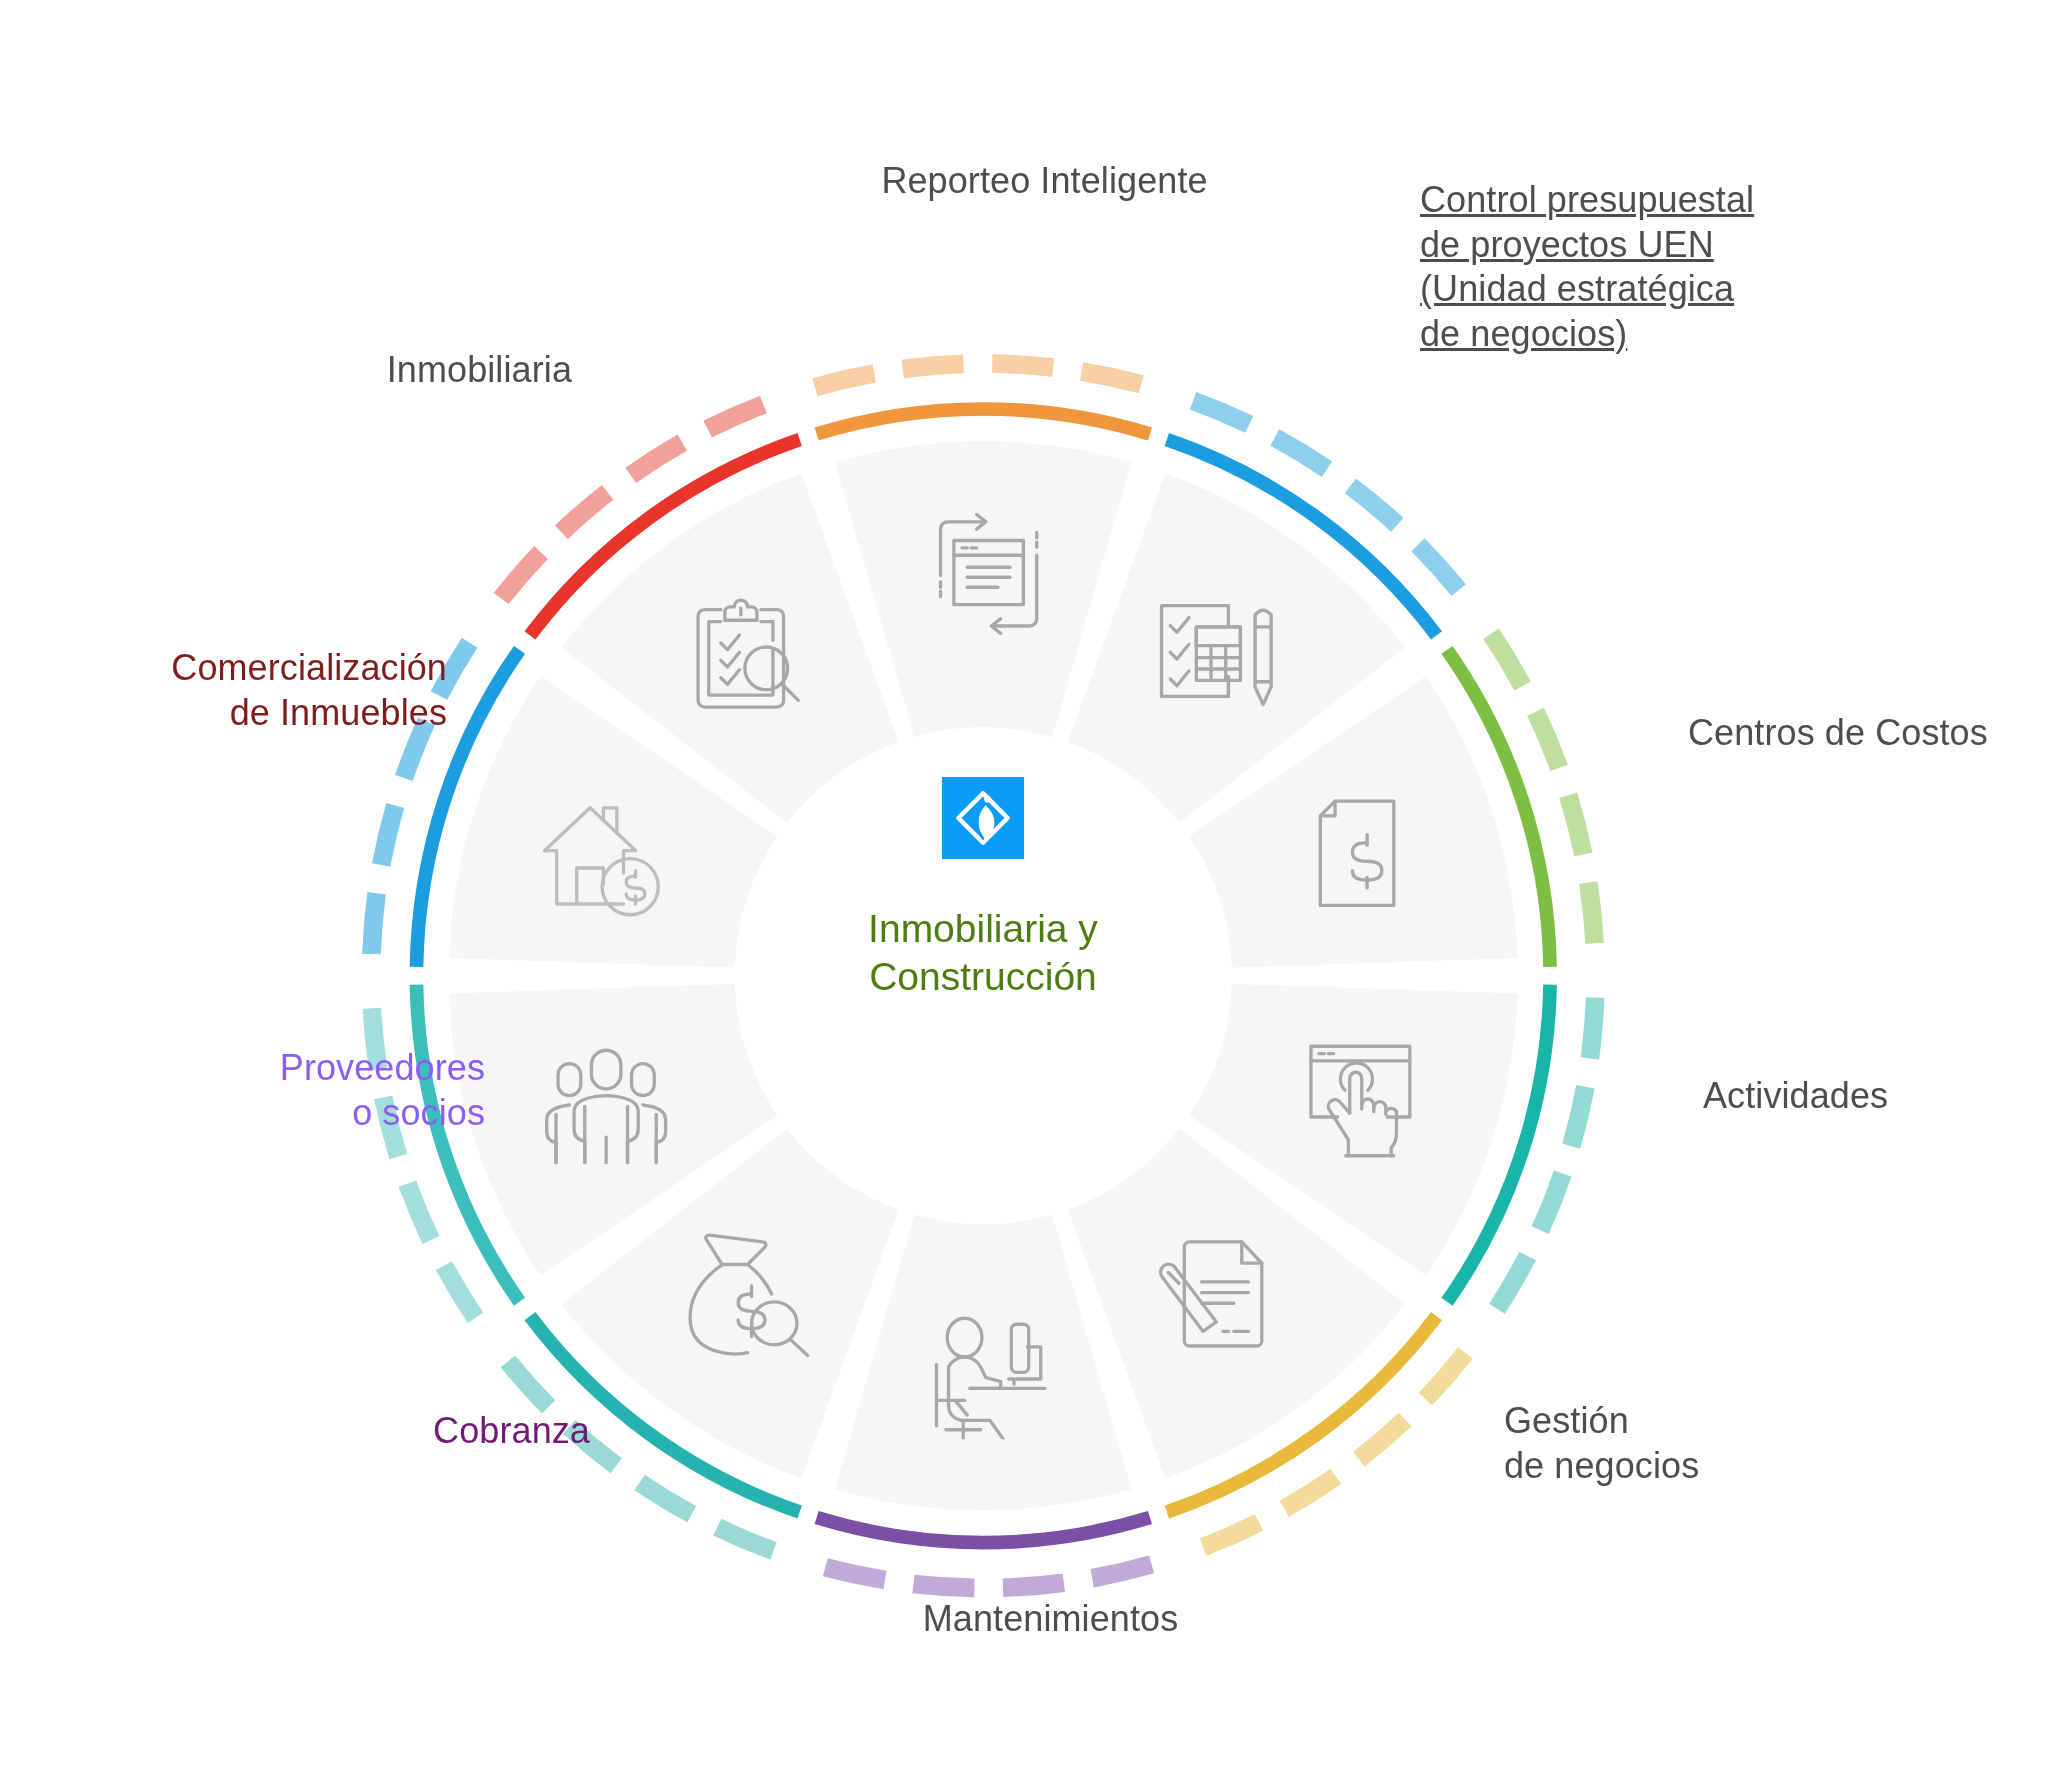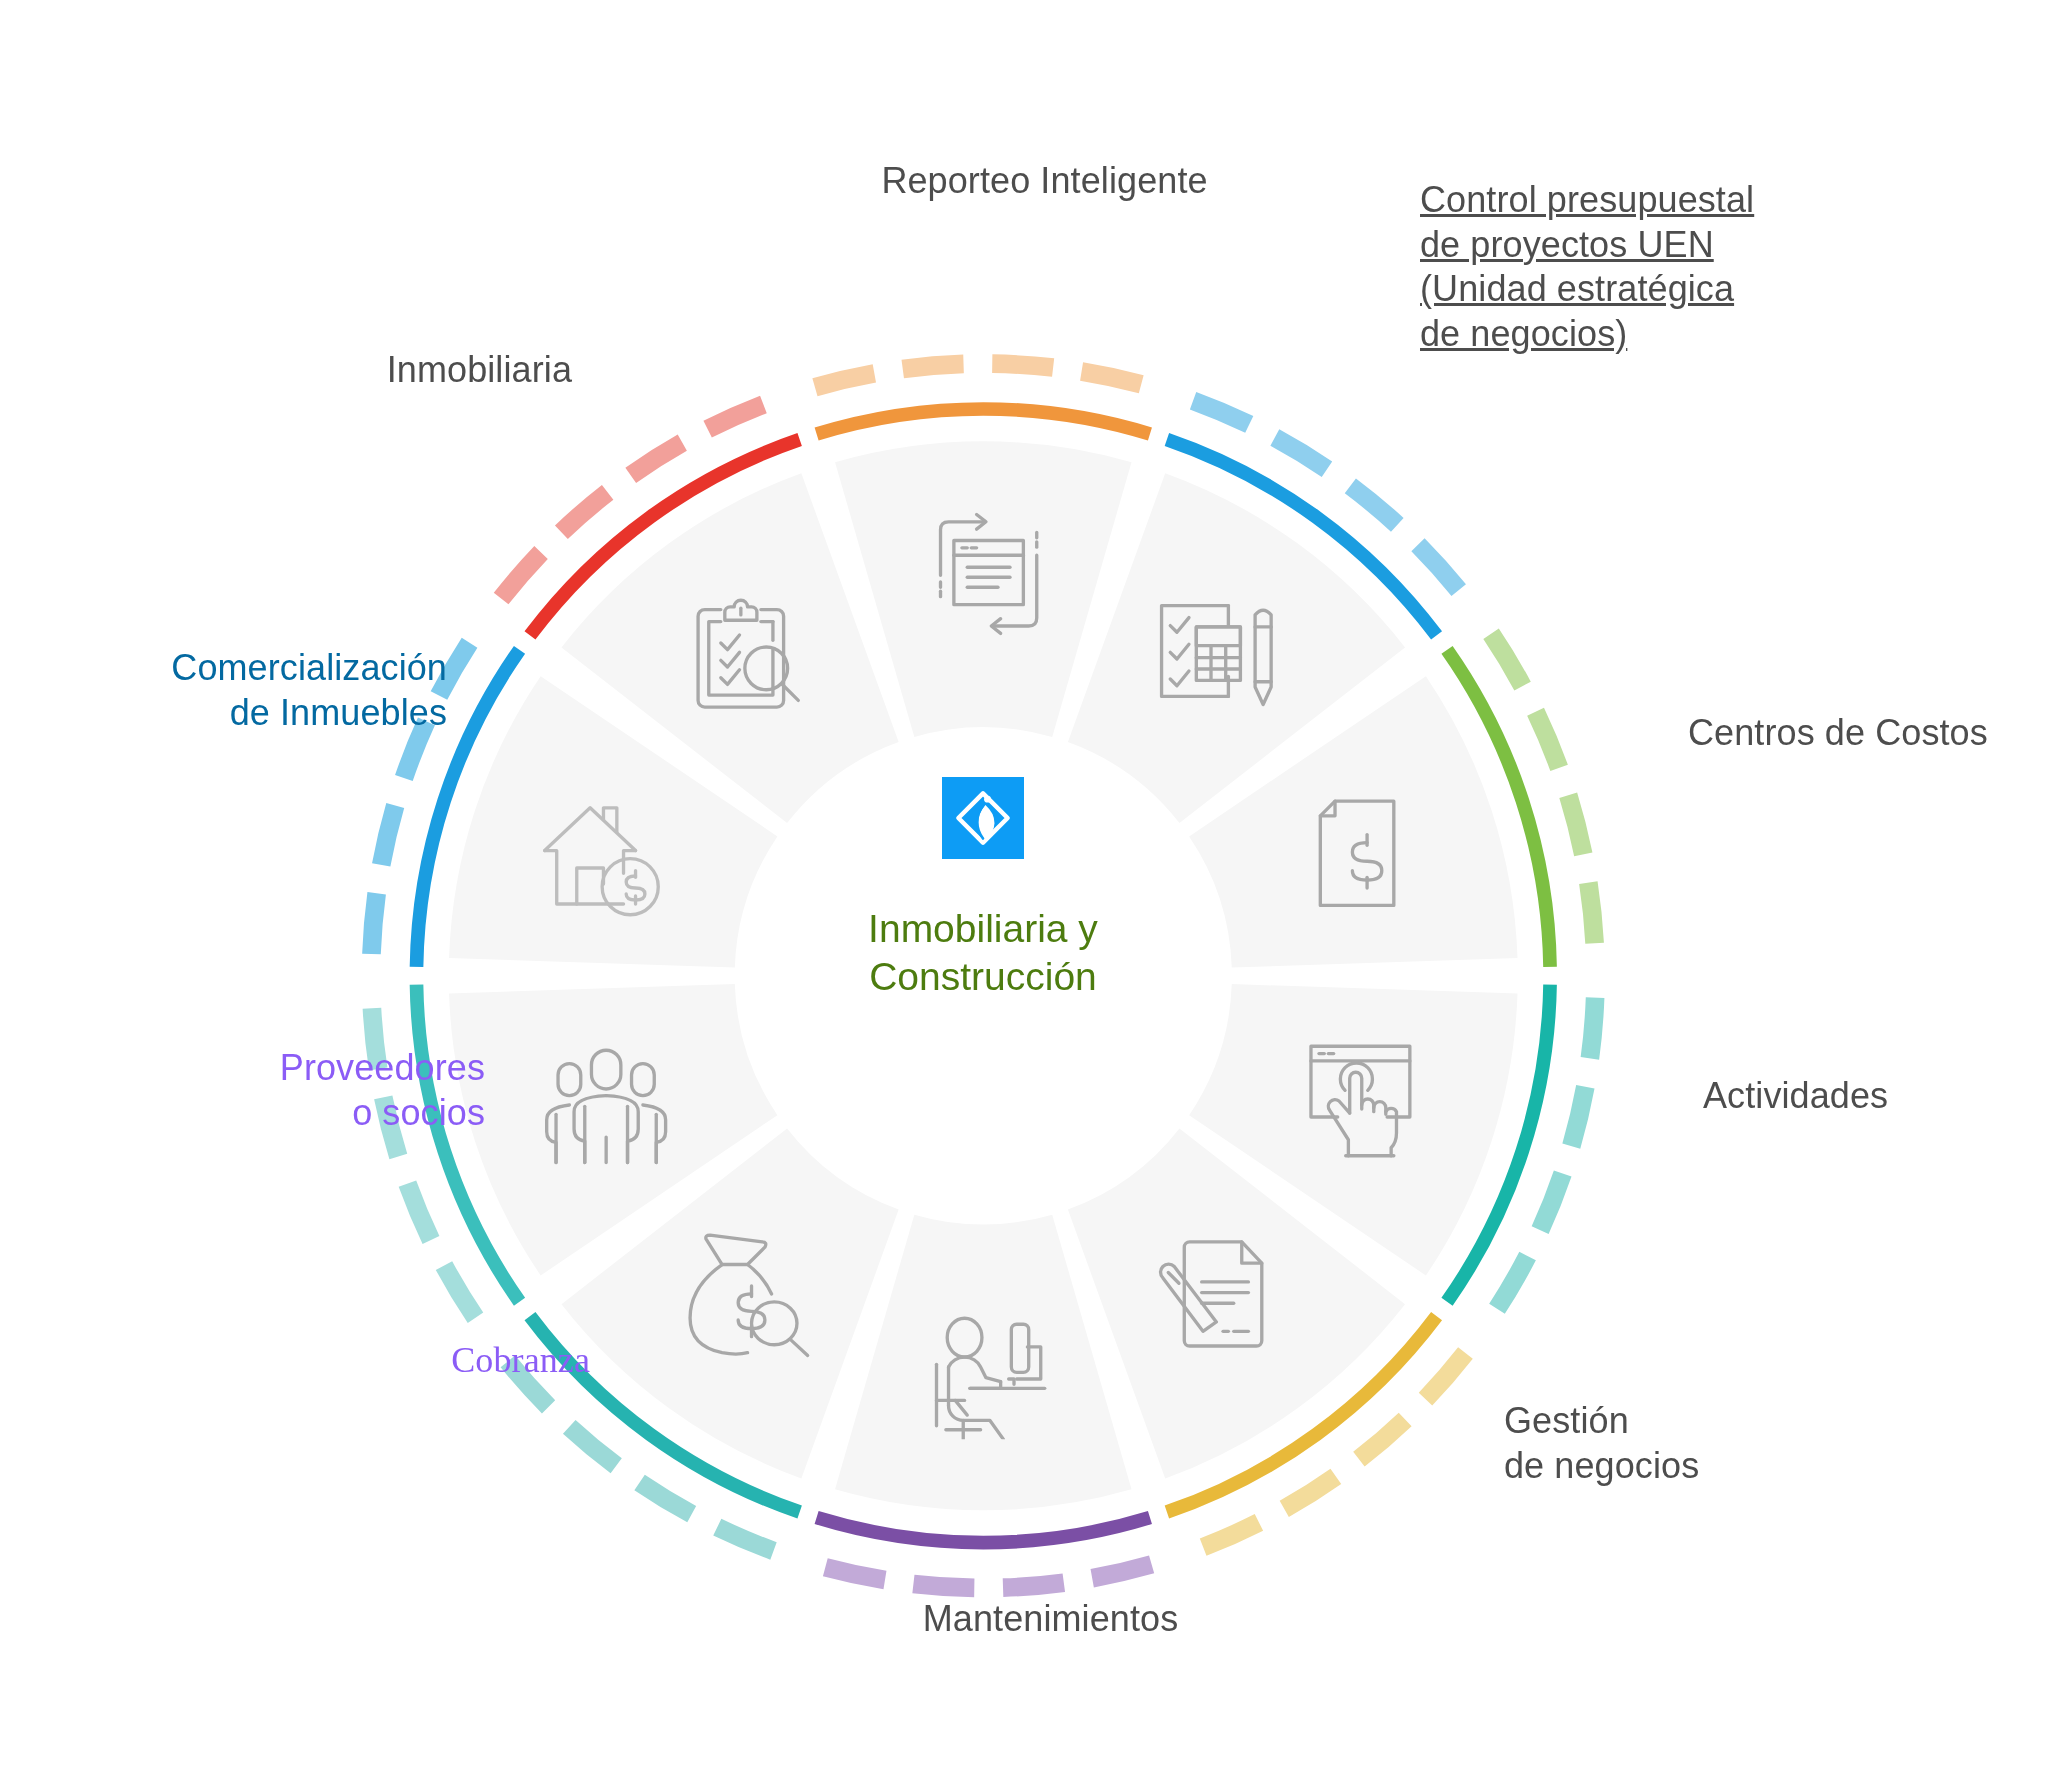--- a/index.html
+++ b/index.html
@@ -301,24 +301,24 @@
       <div class="lbl c" style="left: 864px; top: 159px; width: 361px; color: rgb(77, 77, 77);">Reporteo Inteligente</div>
       <div class="lbl l" style="left: 1420px; top: 178px; width: 385px; color: rgb(77, 77, 77); text-decoration: underline;">Control presupuestal
 de proyectos UEN
 (Unidad estratégica
  de negocios)</div>
       <div class="lbl l" style="left: 1688px; top: 711px; width: 385px; color: rgb(77, 77, 77);">Centros de Costos</div>
       <div class="lbl l" style="left: 1703px; top: 1074px; width: 385px; color: rgb(77, 77, 77);">Actividades</div>
       <div class="lbl l" style="left: 1504px; top: 1399px; width: 385px; color: rgb(77, 77, 77);">Gestión
 de negocios</div>
       <div class="lbl c" style="left: 858px; top: 1597px; width: 385px; color: rgb(77, 77, 77);">Mantenimientos</div>
-      <div class="lbl r" style="left: 267px; top: 1338px; width: 323px; color: #8b5cf6; font-family: Liberation Serif, serif;">Cobranza</div>
+      <div class="lbl r" style="left: 267px; top: 1409px; width: 323px; color: #701a75;">Cobranza</div>
       <div class="lbl r" style="left: 124px; top: 1046px; width: 361px; color: #8b5cf6;">Proveedores
 o socios</div>
-      <div class="lbl r" style="left: 68px; top: 646px; width: 379px; color: #0369a1;">Comercialización
+      <div class="lbl r" style="left: 68px; top: 646px; width: 379px; color: #7f1d1d;">Comercialización
 de Inmuebles</div>
       <div class="lbl r" style="left: 199px; top: 348px; width: 373px; color: rgb(77, 77, 77);">Inmobiliaria</div>
     </div>
 
   <div id="centerblock">
     <svg id="logo" viewBox="0 0 100 100">
       <rect x="0" y="0" width="100" height="100" id="logo-bg" fill="#0D9CF5"></rect>
       <g fill="none" stroke="#ffffff" stroke-width="5.5" stroke-linejoin="round" stroke-linecap="round">
         <path d="M50 20 L80 50 L50 80 L20 50 Z"></path>
       </g>

